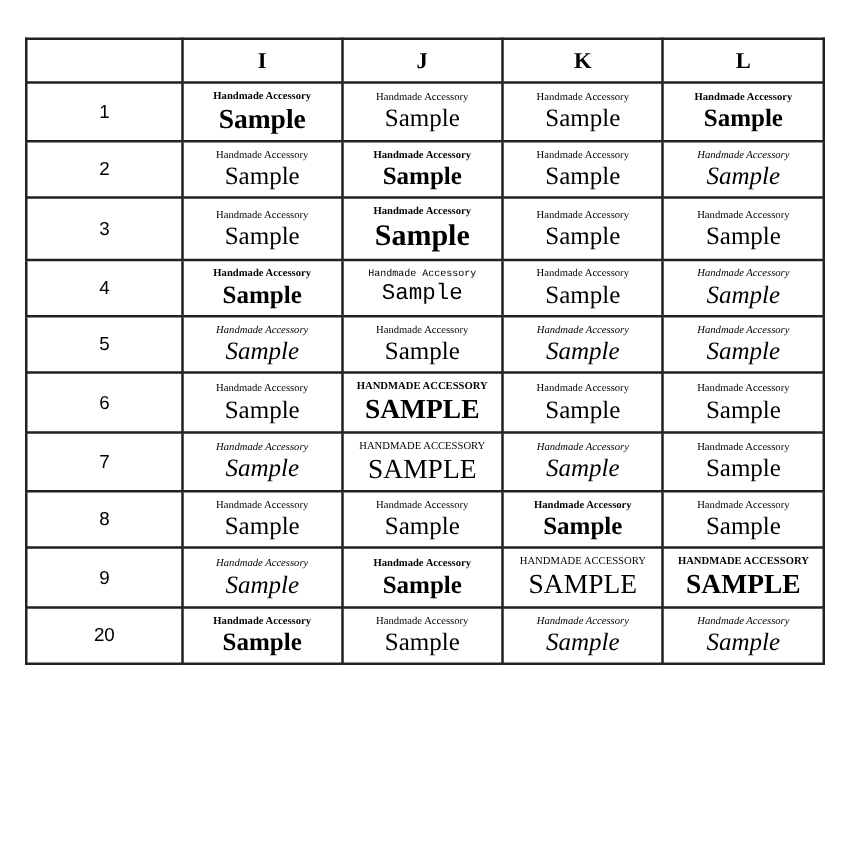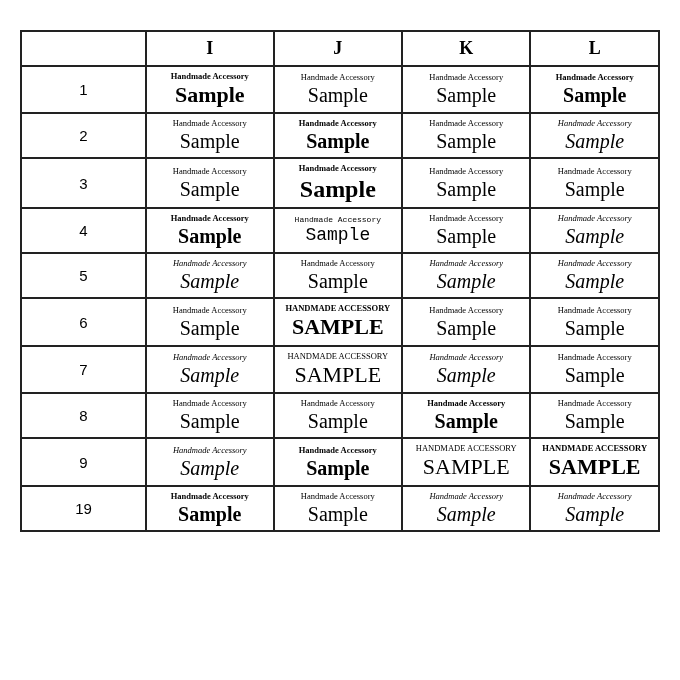--- a/index.html
+++ b/index.html
@@ -219,21 +219,21 @@
         <td>
           <span style="display: block; font-size: 8.5px; line-height: 1.3; font-weight: normal; font-style: normal; text-transform: uppercase;">HANDMADE ACCESSORY</span>
           <span style="display: block; line-height: 1.2; font-weight: normal; font-style: normal; text-transform: uppercase; font-size: 22px;">SAMPLE</span>
         </td>
         <td>
           <span style="display: block; font-size: 8.5px; line-height: 1.3; font-weight: bold; font-style: normal; text-transform: uppercase;">Handmade Accessory</span>
           <span style="display: block; line-height: 1.2; font-weight: bold; font-style: normal; text-transform: uppercase; font-size: 22px;">Sample</span>
         </td>
       </tr>
       <tr>
-        <td>19</td>
+        <td>20</td>
         <td>
           <span style="display: block; font-size: 8.5px; line-height: 1.3; font-weight: bold; font-style: normal;">Handmade Accessory</span>
           <span style="display: block; line-height: 1.2; font-size: 20px; font-weight: bold; font-style: normal;">Sample</span>
         </td>
         <td>
           <span style="display: block; font-size: 8.5px; line-height: 1.3; font-weight: normal; font-style: normal;">Handmade Accessory</span>
           <span style="display: block; line-height: 1.2; font-size: 20px; font-weight: normal; font-style: normal;">Sample</span>
         </td>
         <td>
           <span style="display: block; font-size: 8.5px; line-height: 1.3; font-weight: normal; font-style: italic;">Handmade Accessory</span>

